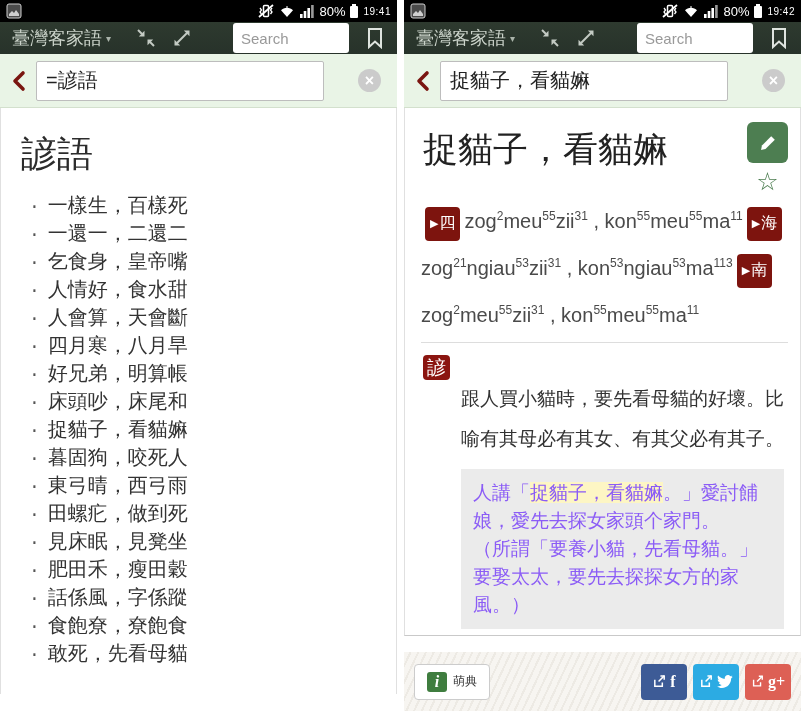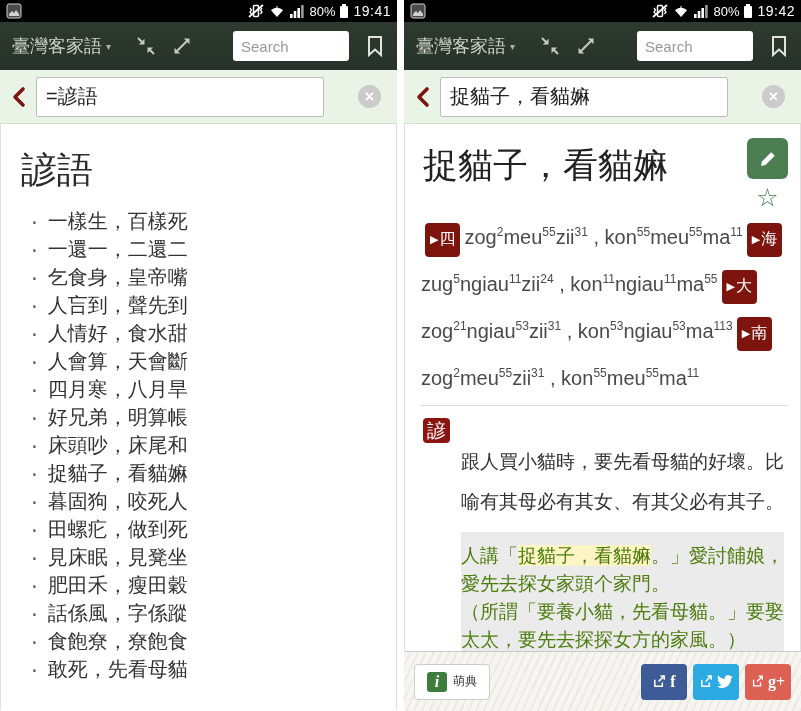--- a/index.html
+++ b/index.html
@@ -6,25 +6,25 @@
   body{width:801px;height:711px;position:relative;overflow:hidden;
        font-family:"Liberation Sans","DejaVu Sans",sans-serif;color:#333;}
   .panel{position:absolute;top:0;height:711px;width:397px;background:#fff;}
   #panel-left{left:0;}
   #panel-right{left:404px;}
 
   
   .statusbar{height:22px;background:#000;color:#fff;display:flex;align-items:center;
              padding:0 6px;font-size:14px;text-align:right;}
   .sb-right{margin-left:auto;display:flex;align-items:center;gap:4px;}
-  .sb-time{font-size:14px;letter-spacing:.5px;}
+  .sb-time{font-size:10px;letter-spacing:.5px;}
   .sb-pct{font-size:13px;}
 
   
-  .appbar{height:48px;background:linear-gradient(#2e3a2f,#27322a);display:flex;
+  .appbar{height:32px;background:linear-gradient(#2e3a2f,#27322a);display:flex;
           align-items:center;padding:0 12px;gap:10px;}
   .app-title{color:#ccd4cb;font-size:18px;display:flex;align-items:center;gap:4px;cursor:pointer;}
   .caret{font-size:10px;color:#aab3aa;}
   .appbar .winicons{display:flex;gap:14px;margin-left:14px;}
   .hsearch{width:100px;height:30px;background:#fff;border:none;border-radius:3px;
            font-size:15px;color:#7f1d1d;padding:0 8px;margin-left:auto;}
   .hsearch::placeholder{color:#999;}
   .bookmark{margin-left:6px;display:flex;}
 
   
@@ -61,22 +61,22 @@
   .abadge{display:inline-block;background:#7d140e;color:#fff;border-radius:4px;
           padding:1px 5px 2px;font-size:16px;margin:0 4px;cursor:pointer;white-space:nowrap;}
   .abadge .tri{font-size:11px;margin-right:1px;position:relative;top:-1px;}
   hr.sep{border:none;border-top:1px solid #ddd;margin:12px 0 10px;}
 
   .tag{display:inline-block;background:#8b1510;color:#fff;border-radius:4px;
        padding:2px 4px;font-size:19px;line-height:21px;}
   .def-sec{position:relative;margin-top:2px;}
   .def-sec .tag{position:absolute;left:2px;top:2px;}
   .def-text{margin-left:40px;font-size:19px;line-height:40px;color:#333;padding-top:26px;}
-  .example{margin:10px 4px 0 40px;background:#ebebeb;padding:10px 0;
-           font-size:19px;line-height:28px;color:#4d7c0f;}
+  .example{margin:10px 4px 0 40px;background:#ebebeb;padding:10px 12px;
+           font-size:19px;line-height:28px;color:#8b5cf6;}
   .hl{background:#fdf6c4;}
 
   
   .footer{position:absolute;left:0;bottom:0;width:100%;height:59px;
           background:repeating-linear-gradient(115deg,#f7f5f1 0 5px,#edeae4 5px 7px);
           display:flex;align-items:center;padding:0 10px;box-sizing:border-box;}
   .dict-btn{background:#fff;border:1px solid #ccc;border-radius:4px;height:36px;
             display:flex;align-items:center;gap:6px;padding:0 12px;cursor:pointer;}
   .dict-i{width:20px;height:20px;background:#3f7d3f;border-radius:3px;color:#fff;
           font-family:"Liberation Serif","DejaVu Serif",serif;font-style:italic;
@@ -161,28 +161,28 @@
     <input class="q-input" value="=諺語" style="">
     <span class="clearbtn">×</span>
   </div>
 
   <div class="content" id="content-left">
     <h1 class="list-title">諺語</h1>
     <div class="entries" id="left-entries">
         <div class="entry"><span class="dot">·</span><span>一樣生，百樣死</span></div>
         <div class="entry"><span class="dot">·</span><span>一還一，二還二</span></div>
         <div class="entry"><span class="dot">·</span><span>乞食身，皇帝嘴</span></div>
-        <div class="entry"><span class="dot">·</span><span>人吂到，聲先到</span></div>
         <div class="entry"><span class="dot">·</span><span>人情好，食水甜</span></div>
         <div class="entry"><span class="dot">·</span><span>人會算，天會斷</span></div>
         <div class="entry"><span class="dot">·</span><span>四月寒，八月旱</span></div>
         <div class="entry"><span class="dot">·</span><span>好兄弟，明算帳</span></div>
         <div class="entry"><span class="dot">·</span><span>床頭吵，床尾和</span></div>
         <div class="entry"><span class="dot">·</span><span>捉貓子，看貓嫲</span></div>
         <div class="entry"><span class="dot">·</span><span>暮固狗，咬死人</span></div>
+        <div class="entry"><span class="dot">·</span><span>東弓晴，西弓雨</span></div>
         <div class="entry"><span class="dot">·</span><span>田螺疕，做到死</span></div>
         <div class="entry"><span class="dot">·</span><span>見床眠，見凳坐</span></div>
         <div class="entry"><span class="dot">·</span><span>肥田禾，瘦田穀</span></div>
         <div class="entry"><span class="dot">·</span><span>話係風，字係蹤</span></div>
         <div class="entry"><span class="dot">·</span><span>食飽尞，尞飽食</span></div>
         <div class="entry"><span class="dot">·</span><span>敢死，先看母貓</span></div>
       </div>
   </div>
 </div>
 
@@ -262,21 +262,20 @@
           <svg width="20" height="20" viewBox="0 0 20 20">
             <path d="M13.2 3.2 l3.6 3.6 L7.5 16.1 l-4.4 .8 .8 -4.4 z" fill="#fff"></path>
           </svg>
         </button>
         <span class="star">☆</span>
       </div>
     </div>
 
     <div class="pron-block" id="pron-block">
         <div class="pron-line"><span class="abadge"><span class="tri">▶</span>四</span><span>zog<sup>2</sup>meu<sup>55</sup>zii<sup>31</sup> , kon<sup>55</sup>meu<sup>55</sup>ma<sup>11</sup></span><span class="abadge"><span class="tri">▶</span>海</span></div>
-        <div class="pron-line"><span>zug<sup>5</sup>ngiau<sup>11</sup>zii<sup>24</sup> , kon<sup>11</sup>ngiau<sup>11</sup>ma<sup>55</sup></span><span class="abadge"><span class="tri">▶</span>大</span></div>
         <div class="pron-line"><span>zog<sup>21</sup>ngiau<sup>53</sup>zii<sup>31</sup> , kon<sup>53</sup>ngiau<sup>53</sup>ma<sup>113</sup></span><span class="abadge"><span class="tri">▶</span>南</span></div>
         <div class="pron-line"><span>zog<sup>2</sup>meu<sup>55</sup>zii<sup>31</sup> , kon<sup>55</sup>meu<sup>55</sup>ma<sup>11</sup></span></div>
       </div>
 
     <hr class="sep">
 
     <div class="def-sec">
       <span class="tag">諺</span>
       <div class="def-text">跟人買小貓時，要先看母貓的好壞。比喻有其母必有其女、有其父必有其子。</div>
       <div class="example">

